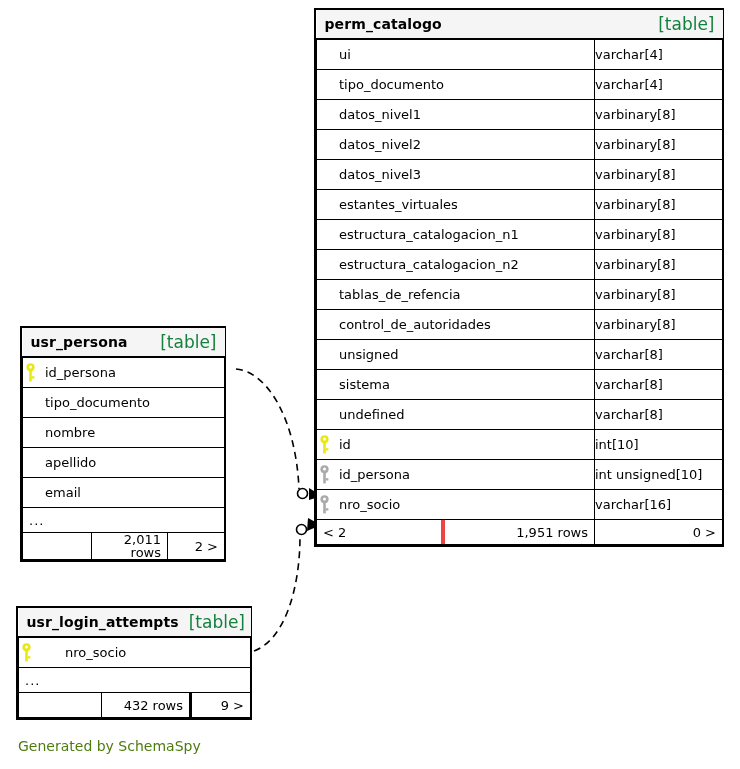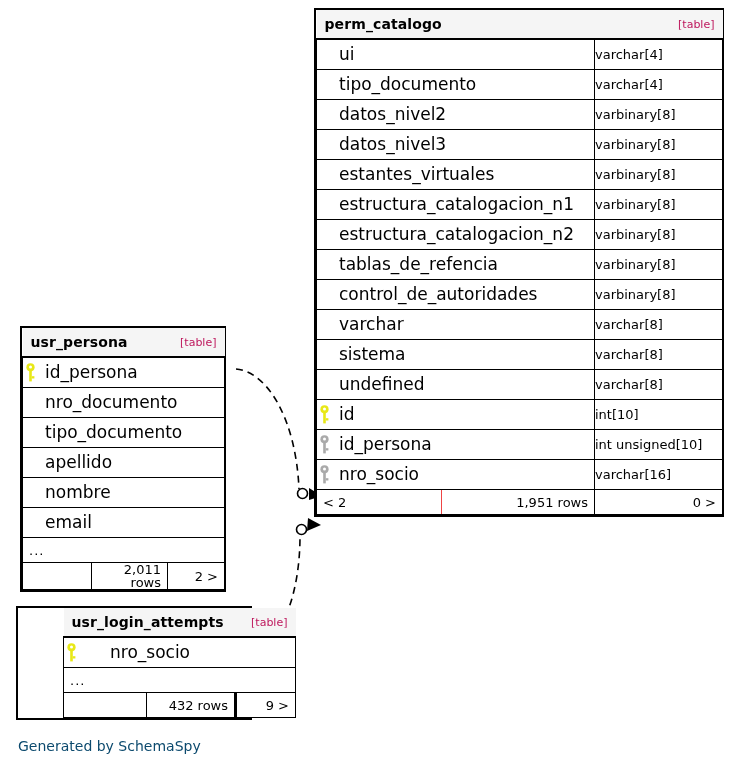--- a/index.html
+++ b/index.html
@@ -67,22 +67,22 @@
     align-items: center;
     justify-content: space-between;
     height: 28px;
   }
   .title-name {
     font-weight: bold;
     font-size: 14px;
     letter-spacing: 0.1px;
   }
   .title-tag {
-    font-size: 11px;
-    color: #be185d;
+    font-size: 17px;
+    color: #15803d;
     padding-left: 10px;
   }
 
   
   .col-row td {
     height: 29px;
   }
   .col-name-cell {
     padding: 0 6px 0 6px;
   }
@@ -95,21 +95,21 @@
     width: 22px;
     min-width: 22px;
     height: 29px;
     display: flex;
     align-items: center;
     justify-content: flex-start;
     padding-left: 2px;
     box-sizing: border-box;
   }
   .col-label {
-    font-size: 17px;
+    font-size: 13px;
     white-space: nowrap;
   }
   .col-type-cell {
     padding: 0 6px;
     font-size: 13px;
     white-space: nowrap;
   }
 
   
   .indent-wide .col-label { padding-left: 24px; }
@@ -131,21 +131,21 @@
   .f-left   { text-align: left; }
   .f-center { text-align: right; }
   .f-right  { text-align: right; }
 
   
   #caption {
     position: absolute;
     left: 18px;
     top: 738px;
     font-size: 14px;
-    color: #0c4a6e;
+    color: #4d7c0f;
     white-space: nowrap;
   }
 
   .key-icon { display: block; }
 </style>
 </head>
 <body>
 
 <div id="canvas">
 
@@ -195,20 +195,29 @@
             <span class="keyslot"></span>
             <span class="col-label">tipo_documento</span>
           </div>
             </td>
           <td class="col-type-cell">varchar[4]</td>
         </tr>
         <tr class="col-row">
           <td class="col-name-cell">
               <div class="col-name-inner">
             <span class="keyslot"></span>
+            <span class="col-label">datos_nivel1</span>
+          </div>
+            </td>
+          <td class="col-type-cell">varbinary[8]</td>
+        </tr>
+        <tr class="col-row">
+          <td class="col-name-cell">
+              <div class="col-name-inner">
+            <span class="keyslot"></span>
             <span class="col-label">datos_nivel2</span>
           </div>
             </td>
           <td class="col-type-cell">varbinary[8]</td>
         </tr>
         <tr class="col-row">
           <td class="col-name-cell">
               <div class="col-name-inner">
             <span class="keyslot"></span>
             <span class="col-label">datos_nivel3</span>
@@ -258,21 +267,21 @@
             <span class="keyslot"></span>
             <span class="col-label">control_de_autoridades</span>
           </div>
             </td>
           <td class="col-type-cell">varbinary[8]</td>
         </tr>
         <tr class="col-row">
           <td class="col-name-cell">
               <div class="col-name-inner">
             <span class="keyslot"></span>
-            <span class="col-label">varchar</span>
+            <span class="col-label">unsigned</span>
           </div>
             </td>
           <td class="col-type-cell">varchar[8]</td>
         </tr>
         <tr class="col-row">
           <td class="col-name-cell">
               <div class="col-name-inner">
             <span class="keyslot"></span>
             <span class="col-label">sistema</span>
           </div>
@@ -337,21 +346,21 @@
             </td>
           <td class="col-type-cell">varchar[16]</td>
         </tr>
 
         <tr class="footer-row">
           <td style="padding:0">
             <table class="entity-table" style="width:100%">
                 <tbody>
                   <tr>
               <td class="f-left" style="border:none; width:112px; height:24px; padding:0 6px">&lt; 2</td>
-              <td class="f-center" style="border:none; border-left:1px solid #ef4444; height:24px; padding:0 6px">1,951 rows</td>
+              <td class="f-center" style="border:none; border-left:4px solid #ef4444; height:24px; padding:0 6px">1,951 rows</td>
             </tr>
                 </tbody>
               </table>
           </td>
           <td class="f-right">0 &gt;</td>
         </tr>
       </tbody>
     </table>
   </div>
 
@@ -382,45 +391,37 @@
               </svg>
             </span>
             <span class="col-label">id_persona</span>
           </div>
             </td>
         </tr>
         <tr class="col-row">
           <td class="col-name-cell">
               <div class="col-name-inner">
             <span class="keyslot"></span>
-            <span class="col-label">nro_documento</span>
-          </div>
-            </td>
-        </tr>
-        <tr class="col-row">
-          <td class="col-name-cell">
-              <div class="col-name-inner">
-            <span class="keyslot"></span>
             <span class="col-label">tipo_documento</span>
           </div>
             </td>
         </tr>
         <tr class="col-row">
           <td class="col-name-cell">
               <div class="col-name-inner">
             <span class="keyslot"></span>
+            <span class="col-label">nombre</span>
+          </div>
+            </td>
+        </tr>
+        <tr class="col-row">
+          <td class="col-name-cell">
+              <div class="col-name-inner">
+            <span class="keyslot"></span>
             <span class="col-label">apellido</span>
-          </div>
-            </td>
-        </tr>
-        <tr class="col-row">
-          <td class="col-name-cell">
-              <div class="col-name-inner">
-            <span class="keyslot"></span>
-            <span class="col-label">nombre</span>
           </div>
             </td>
         </tr>
         <tr class="col-row">
           <td class="col-name-cell">
               <div class="col-name-inner">
             <span class="keyslot"></span>
             <span class="col-label">email</span>
           </div>
             </td>
@@ -440,21 +441,21 @@
               <td class="f-right" style="border:none; width:44px; height:24px; padding:0 6px">2 &gt;</td>
             </tr>
                 </tbody>
               </table>
           </td>
         </tr>
       </tbody>
     </table>
   </div>
 
-  <div class="entity" id="ent-login" style="left:16px; top:606px; width:236px;padding-left:45px;">
+  <div class="entity" id="ent-login" style="left:16px; top:606px; width:236px;">
     <table class="entity-table">
       <colgroup>
           <col style="width:232px">
         </colgroup>
       <tbody>
         <tr class="title-row">
           <td>
             <div class="title-bar">
               <span class="title-name">usr_login_attempts</span>
               <span class="title-tag">[table]</span>

